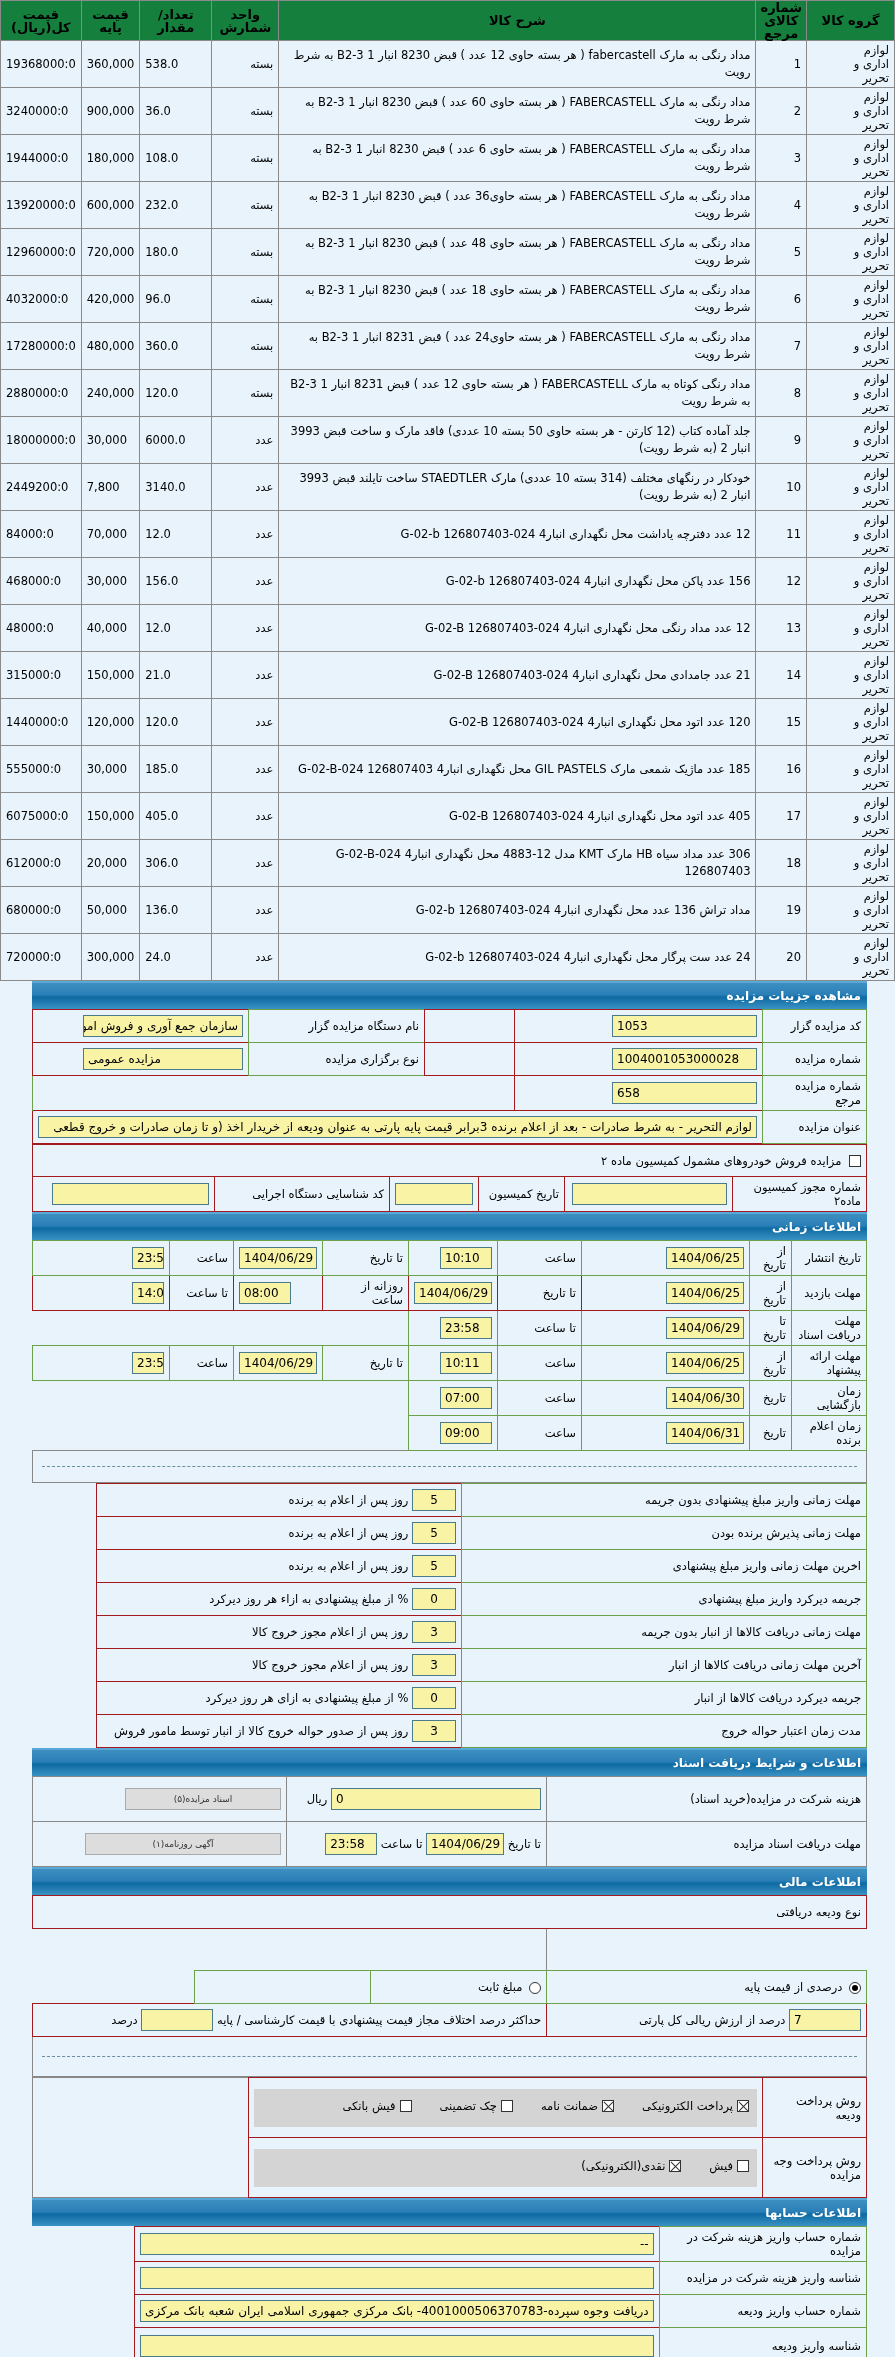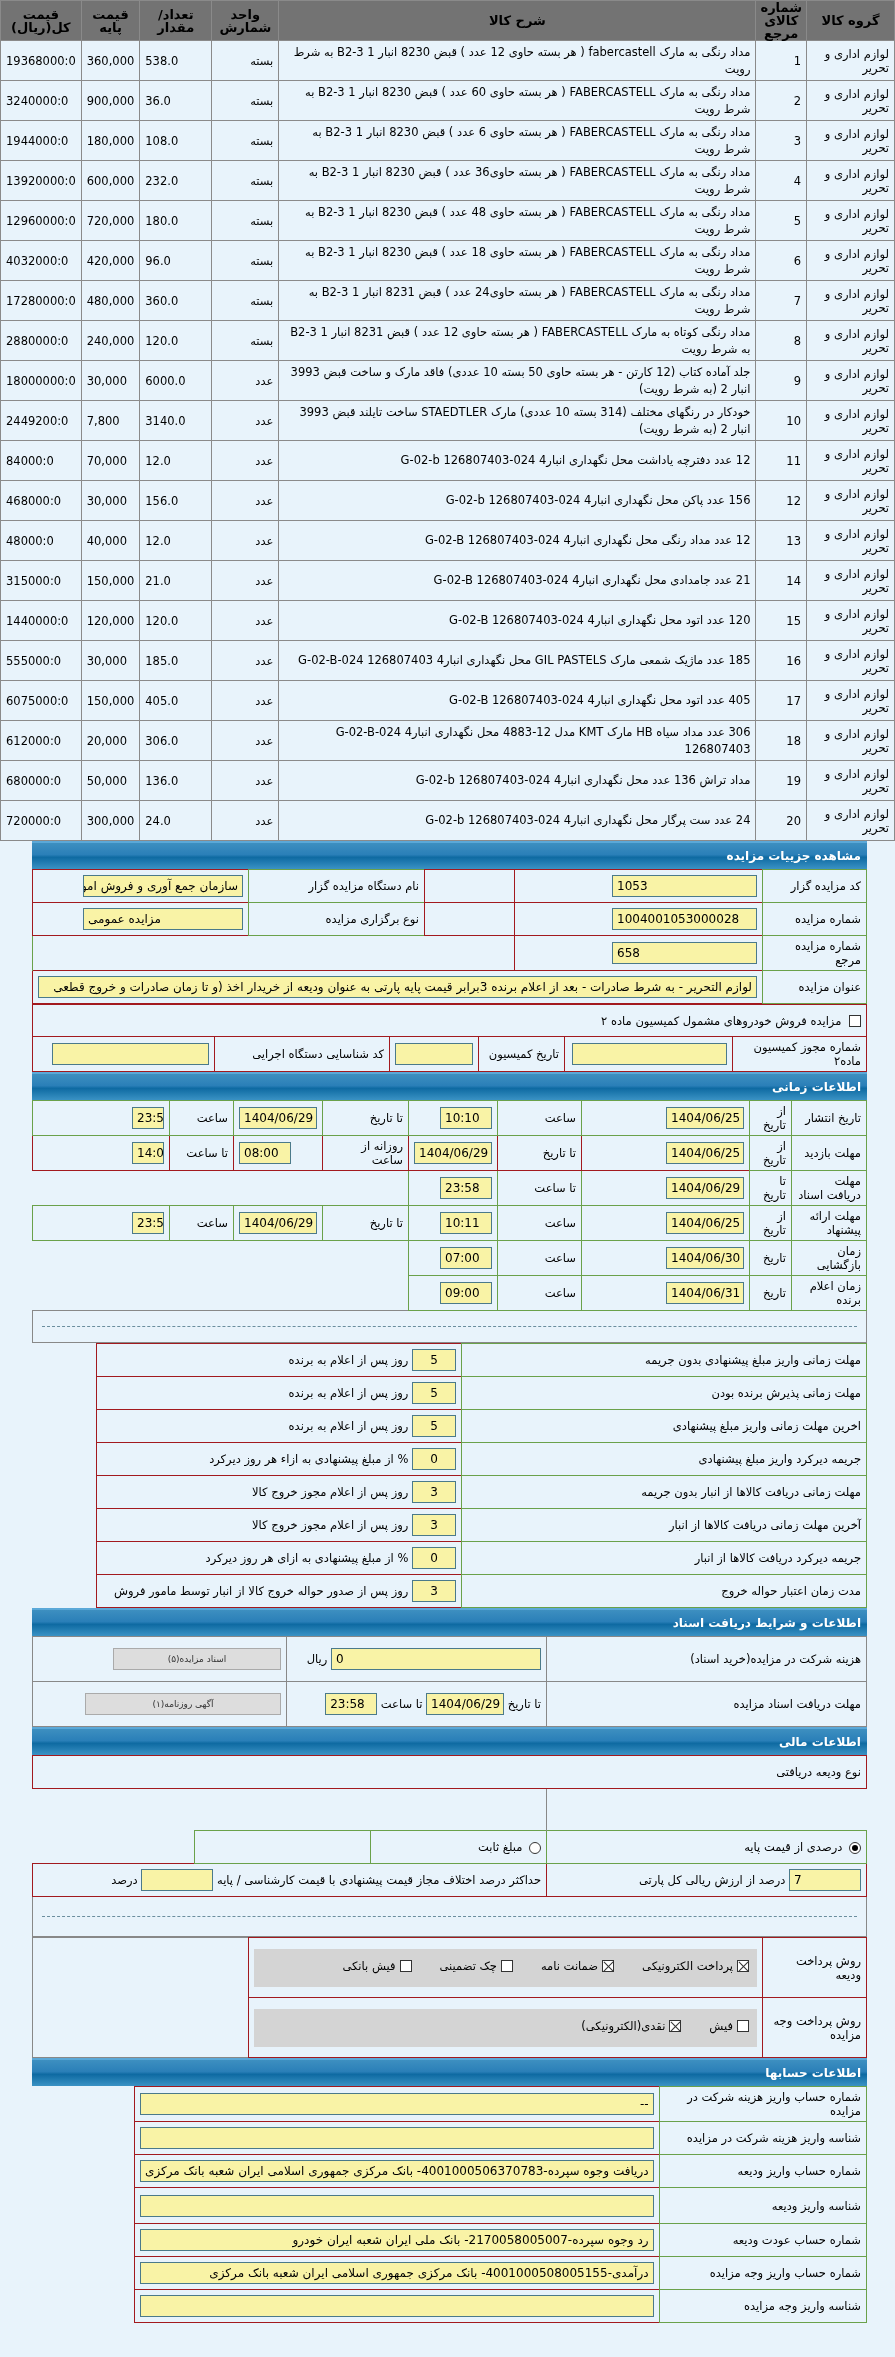--- a/index.html
+++ b/index.html
@@ -1,20 +1,20 @@
 <!DOCTYPE html>
 <html><head>
 <meta charset="utf-8">
 <style>
   * { box-sizing: border-box; }
   body { margin: 0; background: #e8f3fb; font-family: "DejaVu Sans", sans-serif; font-size: 11px; color: #000; direction: rtl; width: 895px; }
   .items { width: 895px; border-collapse: collapse; background: #e8f3fb; }
-  .items th { background: #737373; font-weight: bold; font-size: 13px; height: 30px; border: 1px solid #8a8a8a; padding: 0 4px; line-height: 13px; }
+  .items th { background: #15803d; font-weight: bold; font-size: 13px; height: 30px; border: 1px solid #8a8a8a; padding: 0 4px; line-height: 13px; }
   .items td { border: 1px solid #8a8a8a; height: 40px; padding: 2px 5px; font-size: 11.5px; vertical-align: middle; }
-  .items td.grp { width: 88px; text-align: right; font-size: 11.5px; }
+  .items td.grp { width: 88px; text-align: right; font-size: 11.5px; padding-left: 32px; }
   .items td.num { width: 50px; text-align: right; }
   .items td.desc { text-align: right; line-height: 17px; }
   .items td.unit { width: 67px; text-align: right; }
   .items td.qty { width: 72px; text-align: left; }
   .items td.base { width: 58px; text-align: left; }
   .items td.total { width: 80px; text-align: left; }
 
   .wrap { position: relative; margin: 0 28px 0 32px; }
   .sec-head { height: 28px; background: linear-gradient(#3d8fc0 0%, #2a7fb8 45%, #0e6aa2 55%, #3a92c4 100%); color: #fff; font-weight: bold; font-size: 12px; padding: 6px 6px 0 0; border-top: 2px solid #5aa8d8; }
   .grid { width: 100%; border-collapse: collapse; }
@@ -420,21 +420,21 @@
 
   <div class="sec-head">اطلاعات و شرایط دریافت اسناد</div>
   <table class="grid">
     <tbody>
         <tr>
       <td style="width:320px;border-color:#888;height:45px">هزینه شرکت در مزایده(خرید اسناد)</td>
       <td style="width:260px;border-color:#888">
         <span class="box" style="width:210px">0</span>
         <span>ریال</span>
       </td>
-      <td style="border-color:#888"><span class="graybtn" style="width:168px">اسناد مزایده(۵)</span></td>
+      <td style="border-color:#888"><span class="graybtn" style="width:156px">اسناد مزایده(۵)</span></td>
     </tr>
     <tr>
       <td style="border-color:#888;height:45px">مهلت دریافت اسناد مزایده</td>
       <td style="border-color:#888">
         <span>تا تاریخ</span>
         <span class="box" style="width:78px">1404/06/29</span>
         <span>تا ساعت</span>
         <span class="box" style="width:52px">23:58</span>
       </td>
       <td style="border-color:#888"><span class="graybtn" style="width:196px">آگهی روزنامه(۱)</span></td>

